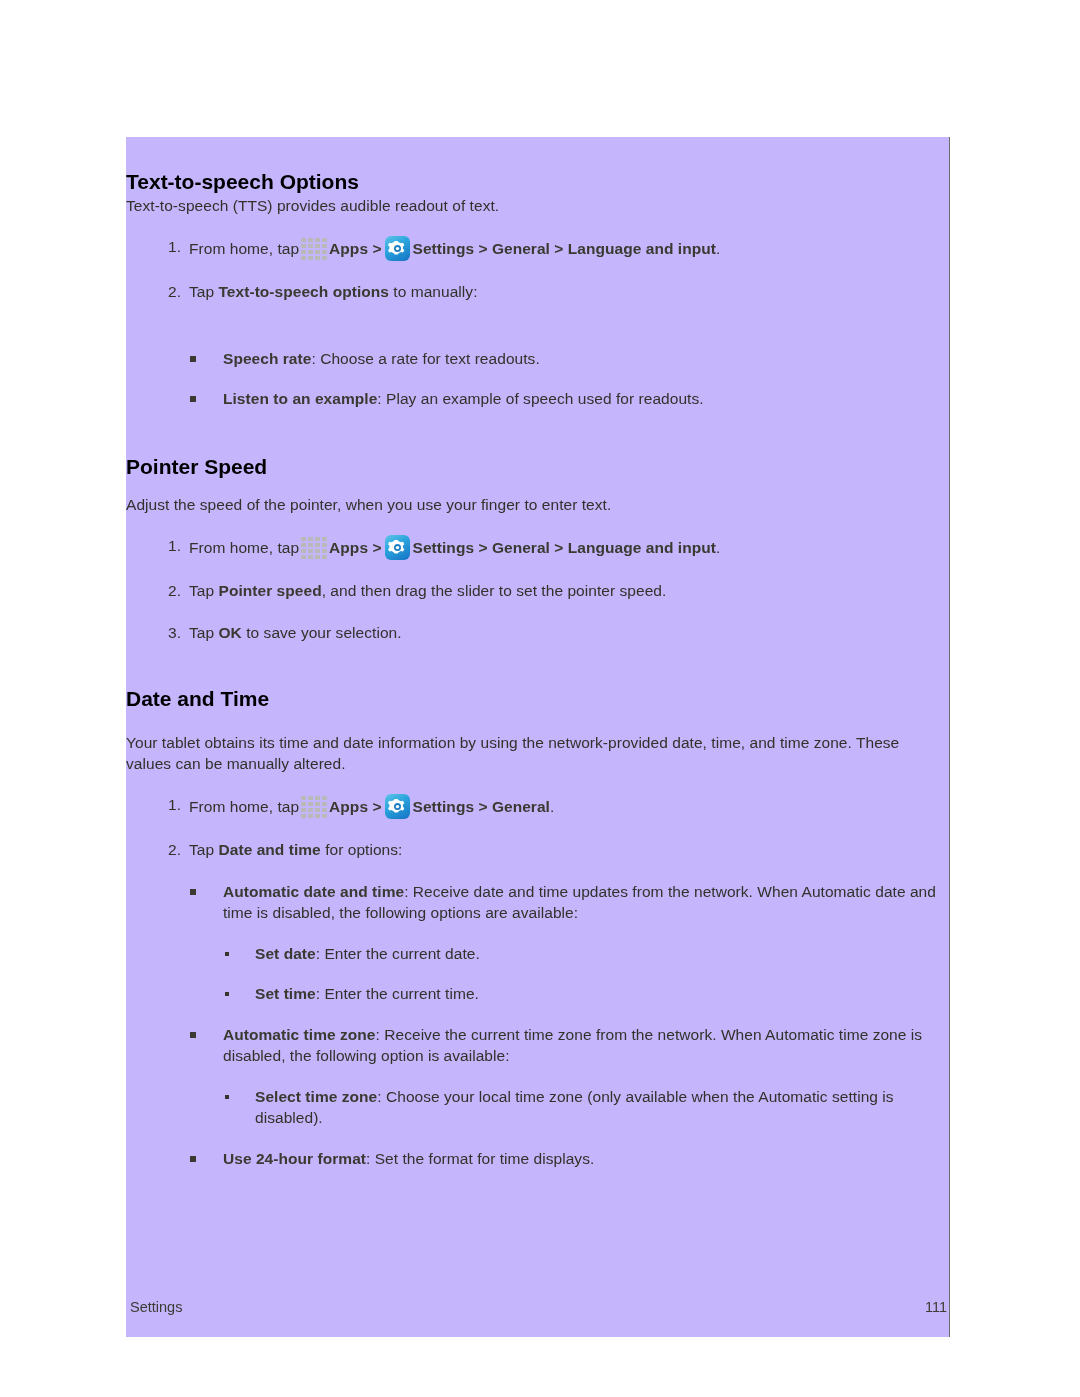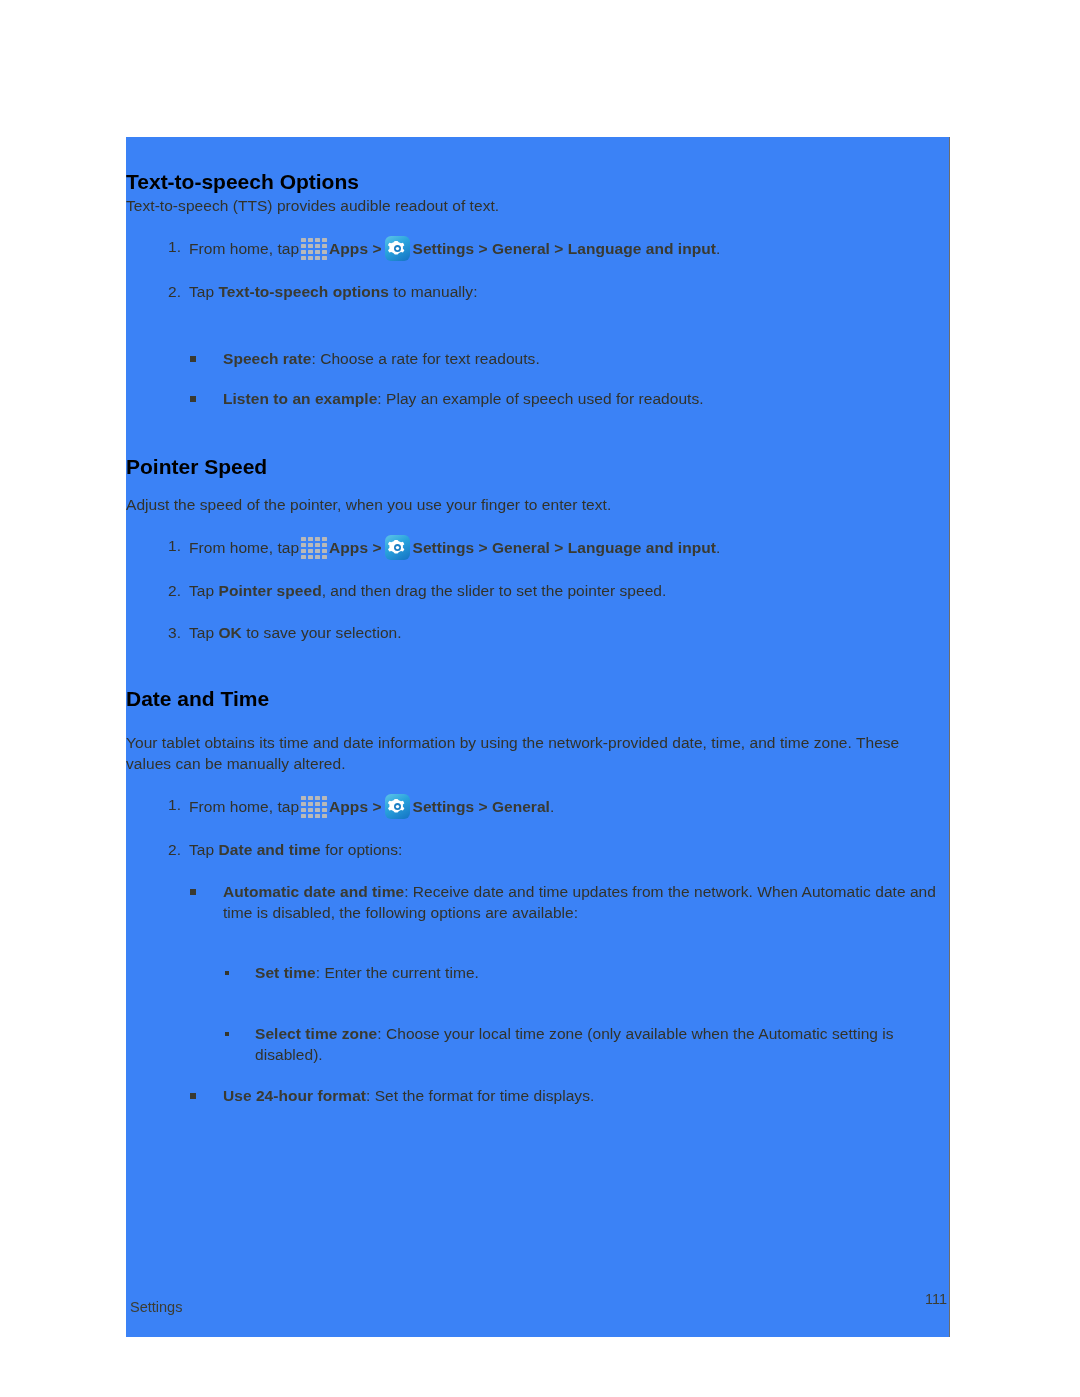--- a/index.html
+++ b/index.html
@@ -22,21 +22,21 @@
     background: #ffffff;
   }
 
   
   #content-panel {
     position: absolute;
     left: 126px;
     top: 137px;
     width: 824px;
     height: 1200px;
-    background: #3b82f6;
+    background: #c4b5fd;
     border-right: 1px solid #6d6d6d;
     overflow: hidden;
     box-sizing: border-box;
   }
 
   .panel-inner {
     position: relative;
     width: 100%;
     height: 100%;
     padding: 0;
@@ -196,21 +196,21 @@
   #footer .f-left {
     position: absolute;
     left: 4px;
     top: 14px;
     color: #3c3c32;
     font-size: 14.5px;
   }
   #footer .f-right {
     position: absolute;
     right: 2px;
-    top: 6px;
+    top: 14px;
     color: #3c3c32;
     font-size: 14.5px;
     white-space: nowrap;
   }
   .sp-14 { height: 14px; }
   .sp-19 { height: 19px; }
   .sp-20 { height: 20px; }
   .sp-26 { height: 26px; }
   .sp-32 { height: 32px; }
   .sp-42 { height: 42px; }
@@ -397,29 +397,37 @@
 
       <ul class="sq">
         <li>
           <span class="sqmark"></span>
           <span class="body-text"><span class="b">Automatic date and time</span><span>: Receive date and time updates from the network. When Automatic date and time is disabled, the following options are available:</span></span>
         </li>
 
         <div class="sp-20"></div>
 
         <ul class="dot">
+          <li>
+            <span class="dotmark"></span>
+            <span class="body-text"><span class="b">Set date</span><span>: Enter the current date.</span></span>
+          </li>
           <div class="sp-19"></div>
           <li>
             <span class="dotmark"></span>
             <span class="body-text"><span class="b">Set time</span><span>: Enter the current time.</span></span>
           </li>
         </ul>
 
         <div class="sp-20"></div>
 
+        <li>
+          <span class="sqmark"></span>
+          <span class="body-text"><span class="b">Automatic time zone</span><span>: Receive the current time zone from the network. When Automatic time zone is disabled, the following option is available:</span></span>
+        </li>
 
         <div class="sp-20"></div>
 
         <ul class="dot">
           <li>
             <span class="dotmark"></span>
             <span class="body-text"><span class="b">Select time zone</span><span>: Choose your local time zone (only available when the Automatic setting is disabled).</span></span>
           </li>
         </ul>
 

